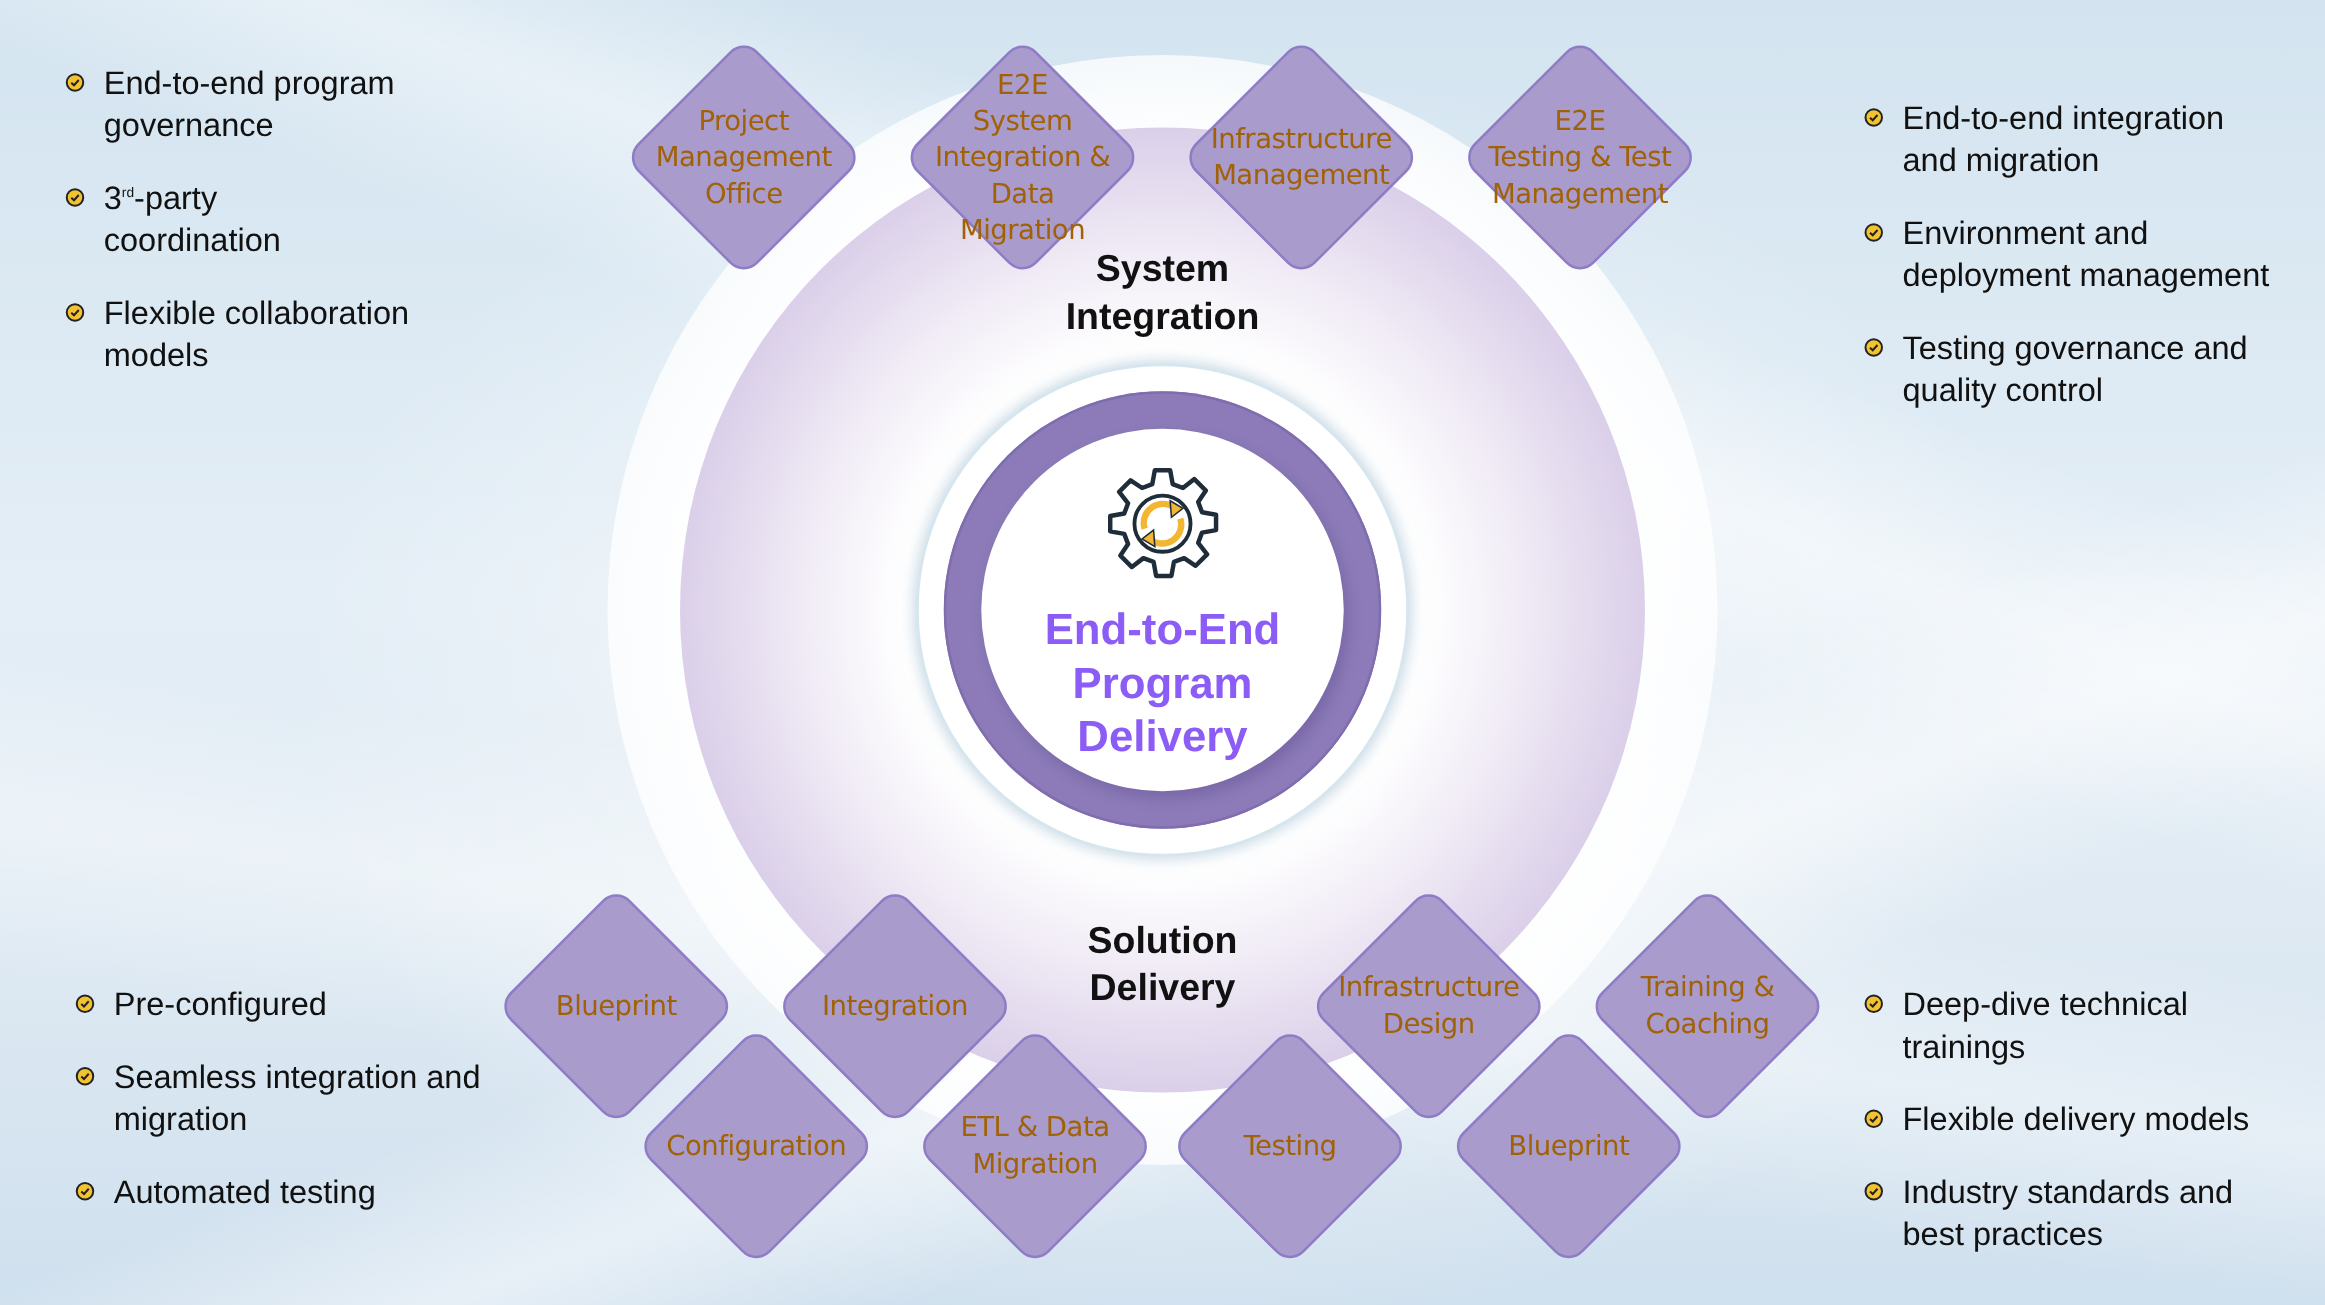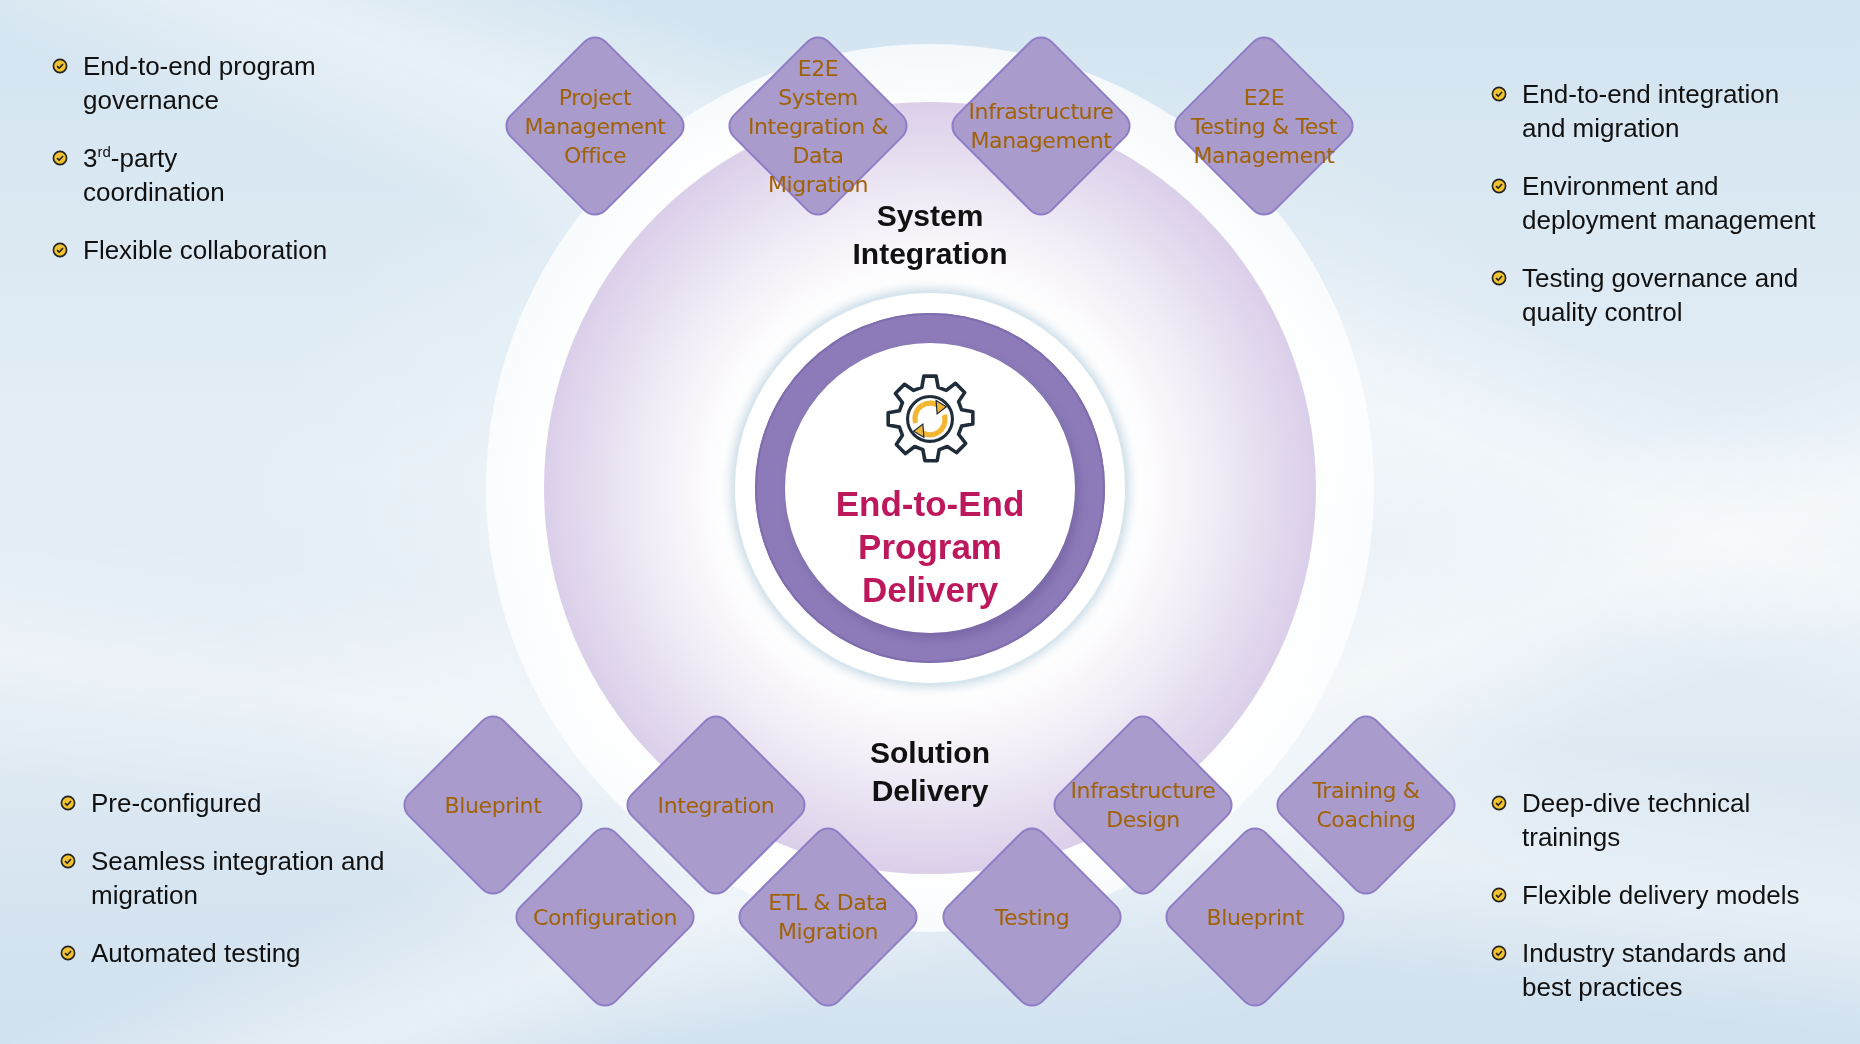--- a/index.html
+++ b/index.html
@@ -17,31 +17,31 @@
   .disc{position:absolute;left:544px;top:102px;width:772px;height:772px;border-radius:50%;
     background:radial-gradient(circle, #ffffff 38%, #f1ecf6 52%, #d9cde8 72%, #c5b5dc 88%, #b9a7d4 100%);}
   .halo{position:absolute;left:733px;top:291px;width:394px;height:394px;border-radius:50%;
     background:#fff;box-shadow:0 0 14px rgba(120,160,190,0.55);border:2px solid #d6e6ef;box-sizing:border-box;}
   .ring{position:absolute;left:755px;top:313px;width:350px;height:350px;border-radius:50%;
     background:#8c7bb8;box-shadow:inset 0 0 0 2px #7f6dae;}
   .inner{position:absolute;left:785px;top:343px;width:290px;height:290px;border-radius:50%;
     background:#fff;box-shadow:4px 6px 10px rgba(90,70,140,0.35);}
   .gear{position:absolute;left:879px;top:370px;width:102px;height:102px;}
   .center-title{position:absolute;left:785px;top:482px;width:290px;text-align:center;
-    font-weight:bold;font-size:35px;line-height:43px;color:#be185d;}
+    font-weight:bold;font-size:35px;line-height:43px;color:#8b5cf6;}
   .section-label{position:absolute;width:260px;text-align:center;font-weight:bold;font-size:30px;line-height:38px;color:#111;}
   .diamond{position:absolute;width:194px;height:194px;}
   .diamond .shape{position:absolute;left:29px;top:29px;width:136px;height:136px;transform:rotate(45deg);
     background:#a99bcb;border:2px solid #8e7cc7;border-radius:16px;box-sizing:border-box;}
   .diamond .label{position:absolute;left:0;top:0;width:194px;height:194px;display:flex;align-items:center;justify-content:center;
     text-align:center;font-size:22px;line-height:29px;color:#a16207;font-family:"DejaVu Sans","Liberation Sans",sans-serif;letter-spacing:-0.4px;}
   .blist{position:absolute;list-style:none;margin:0;padding:0;}
   .blist li{position:relative;padding-left:31px;font-size:26px;line-height:34px;margin-bottom:24px;color:#111;}
   .blist li .chk{position:absolute;left:0;top:9px;width:16px;height:16px;}
-  .blist li sup{font-size:15px;line-height:0;}
+  .blist li sup{font-size:11px;line-height:0;}
 </style>
 </head>
 <body>
 
 <div class="bg-rays"></div>
 <div class="outer-glow"></div>
 <div class="disc"></div>
 <div class="halo"></div>
 <div class="ring"></div>
 <div class="inner"></div>
@@ -196,20 +196,21 @@
       </svg>
     <div><span>3</span><sup>rd</sup><span>-party</span></div>
     <div>coordination</div>
   </li>
   <li>
     <svg class="chk" viewBox="0 0 16 16">
         <circle cx="8" cy="8" r="6.6" fill="#f2c230" stroke="#222" stroke-width="1.6"></circle>
         <path d="M5 8.2 L7.2 10.2 L11 6" fill="none" stroke="#222" stroke-width="1.6"></path>
       </svg>
     <div>Flexible collaboration</div>
+    <div>models</div>
   </li>
 </ul>
 
 <ul class="blist" style="left:1491px;top:49px;margin-top:28px;">
   <li>
     <svg class="chk" viewBox="0 0 16 16">
         <circle cx="8" cy="8" r="6.6" fill="#f2c230" stroke="#222" stroke-width="1.6"></circle>
         <path d="M5 8.2 L7.2 10.2 L11 6" fill="none" stroke="#222" stroke-width="1.6"></path>
       </svg>
     <div>End-to-end integration</div>

